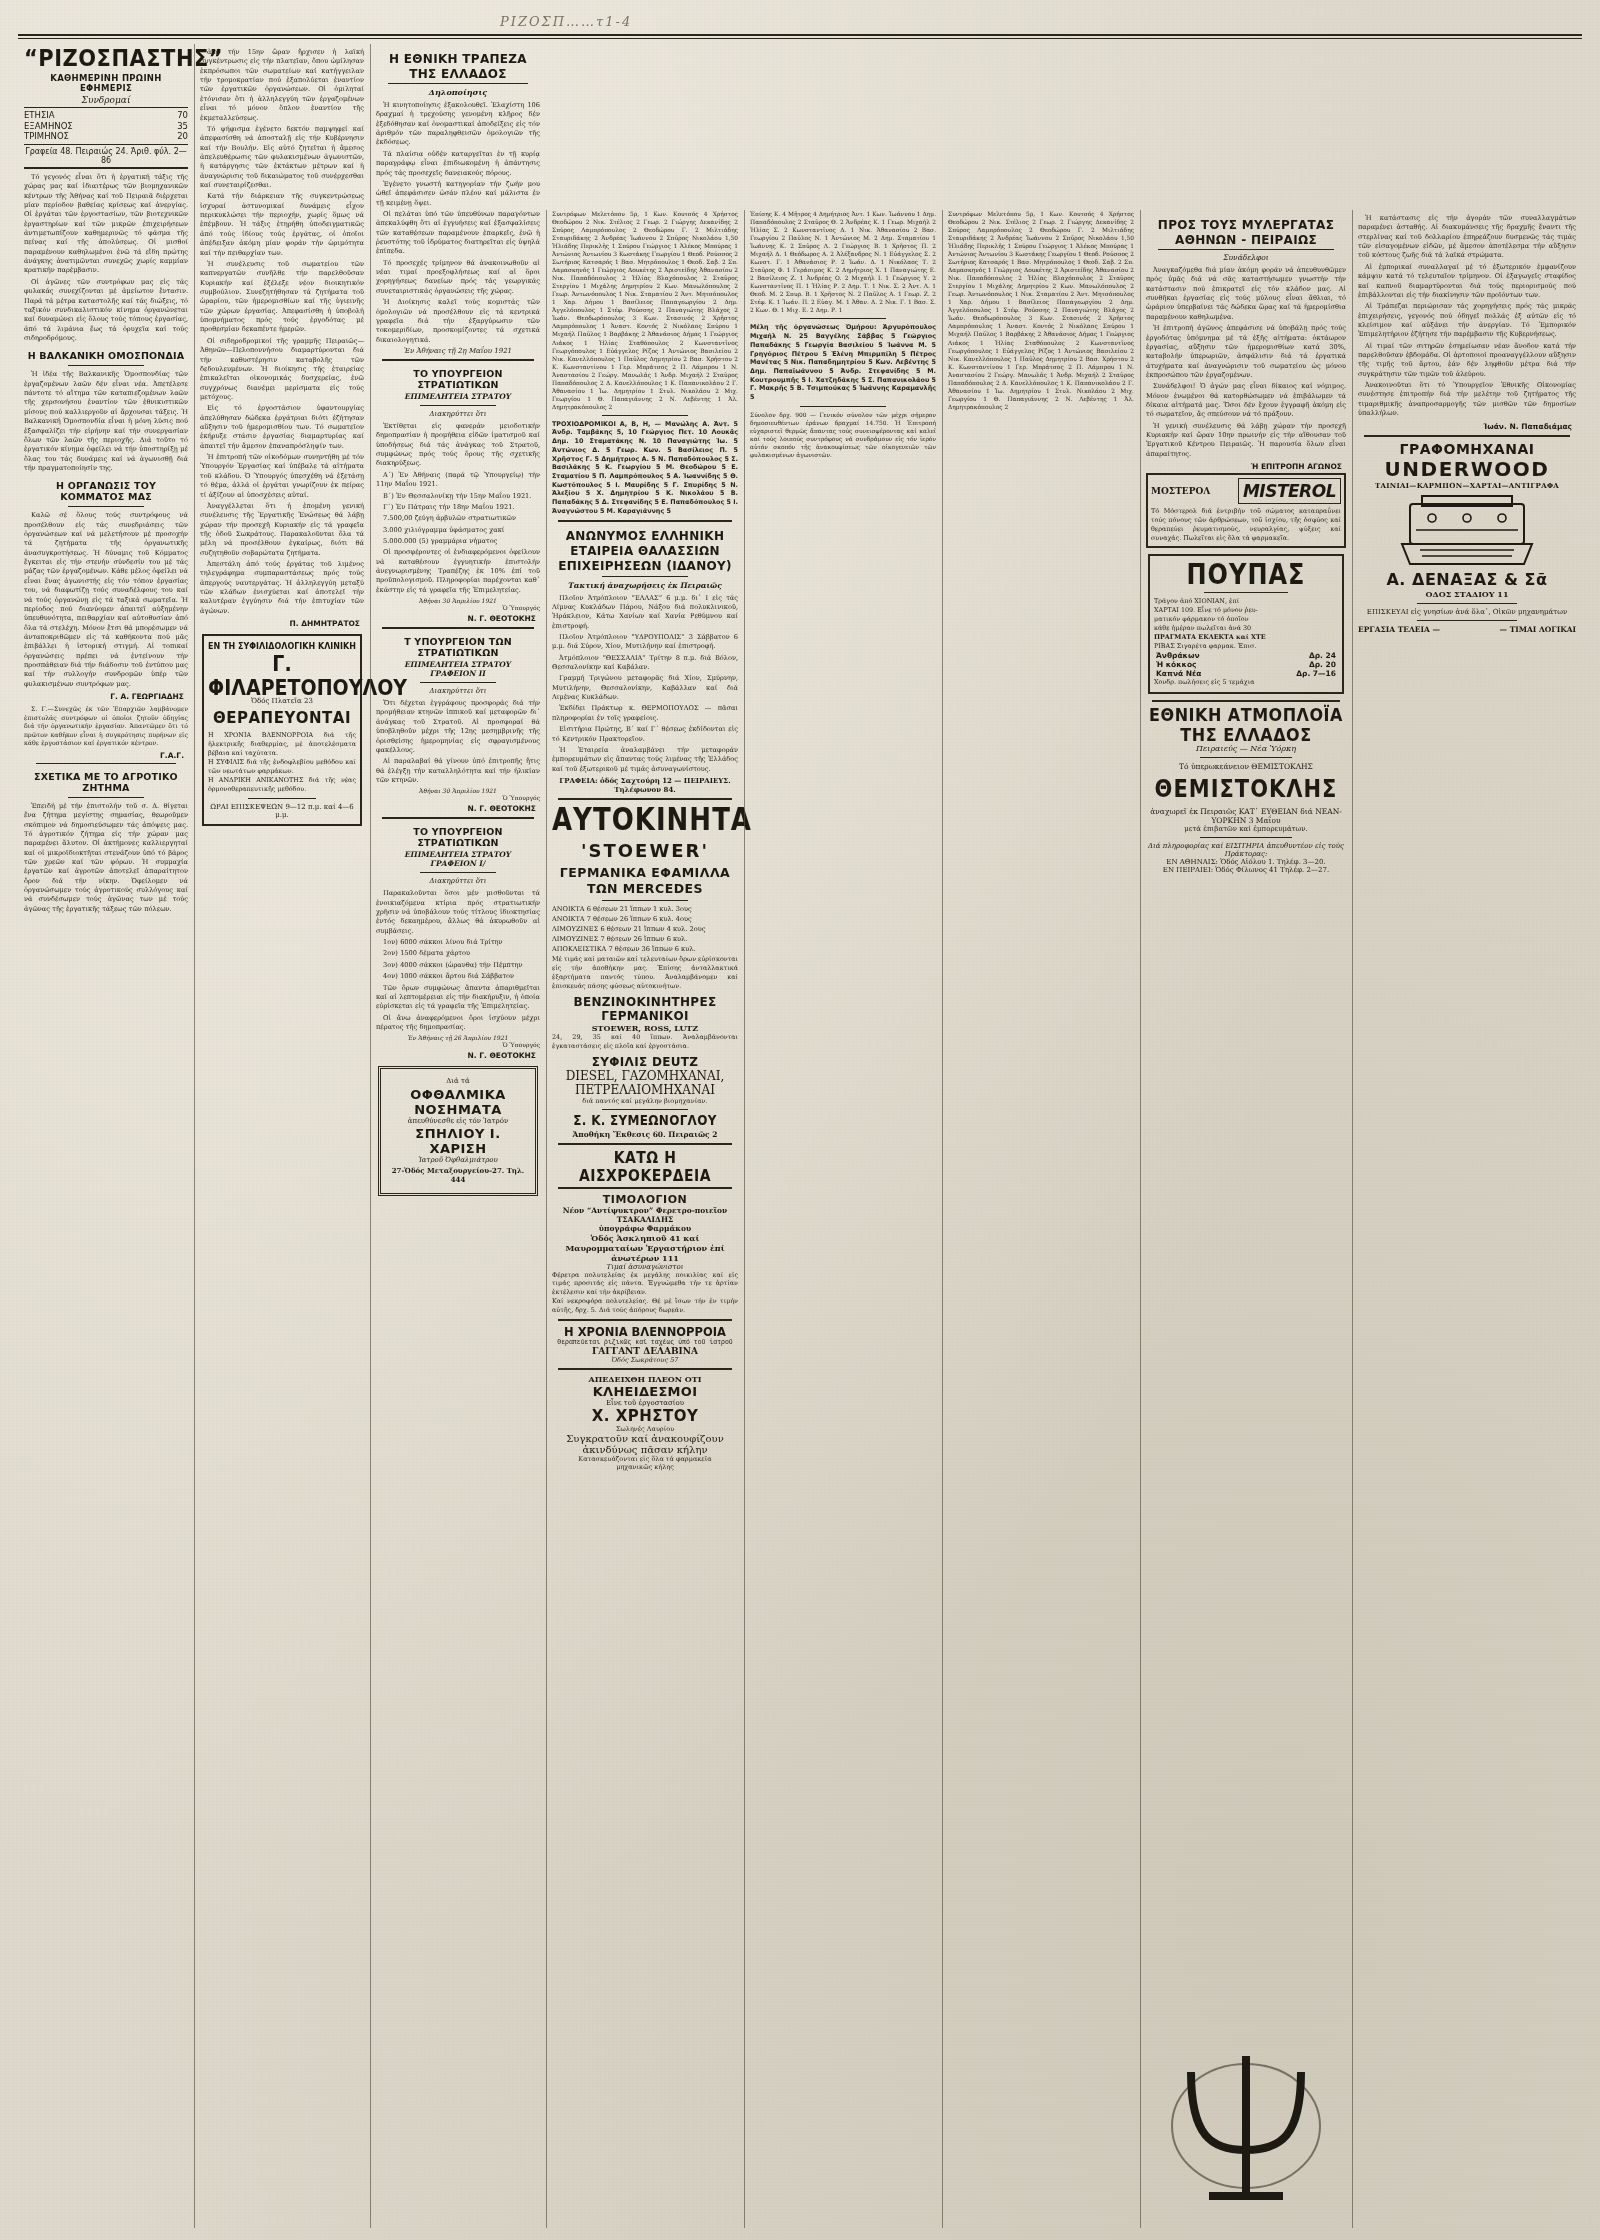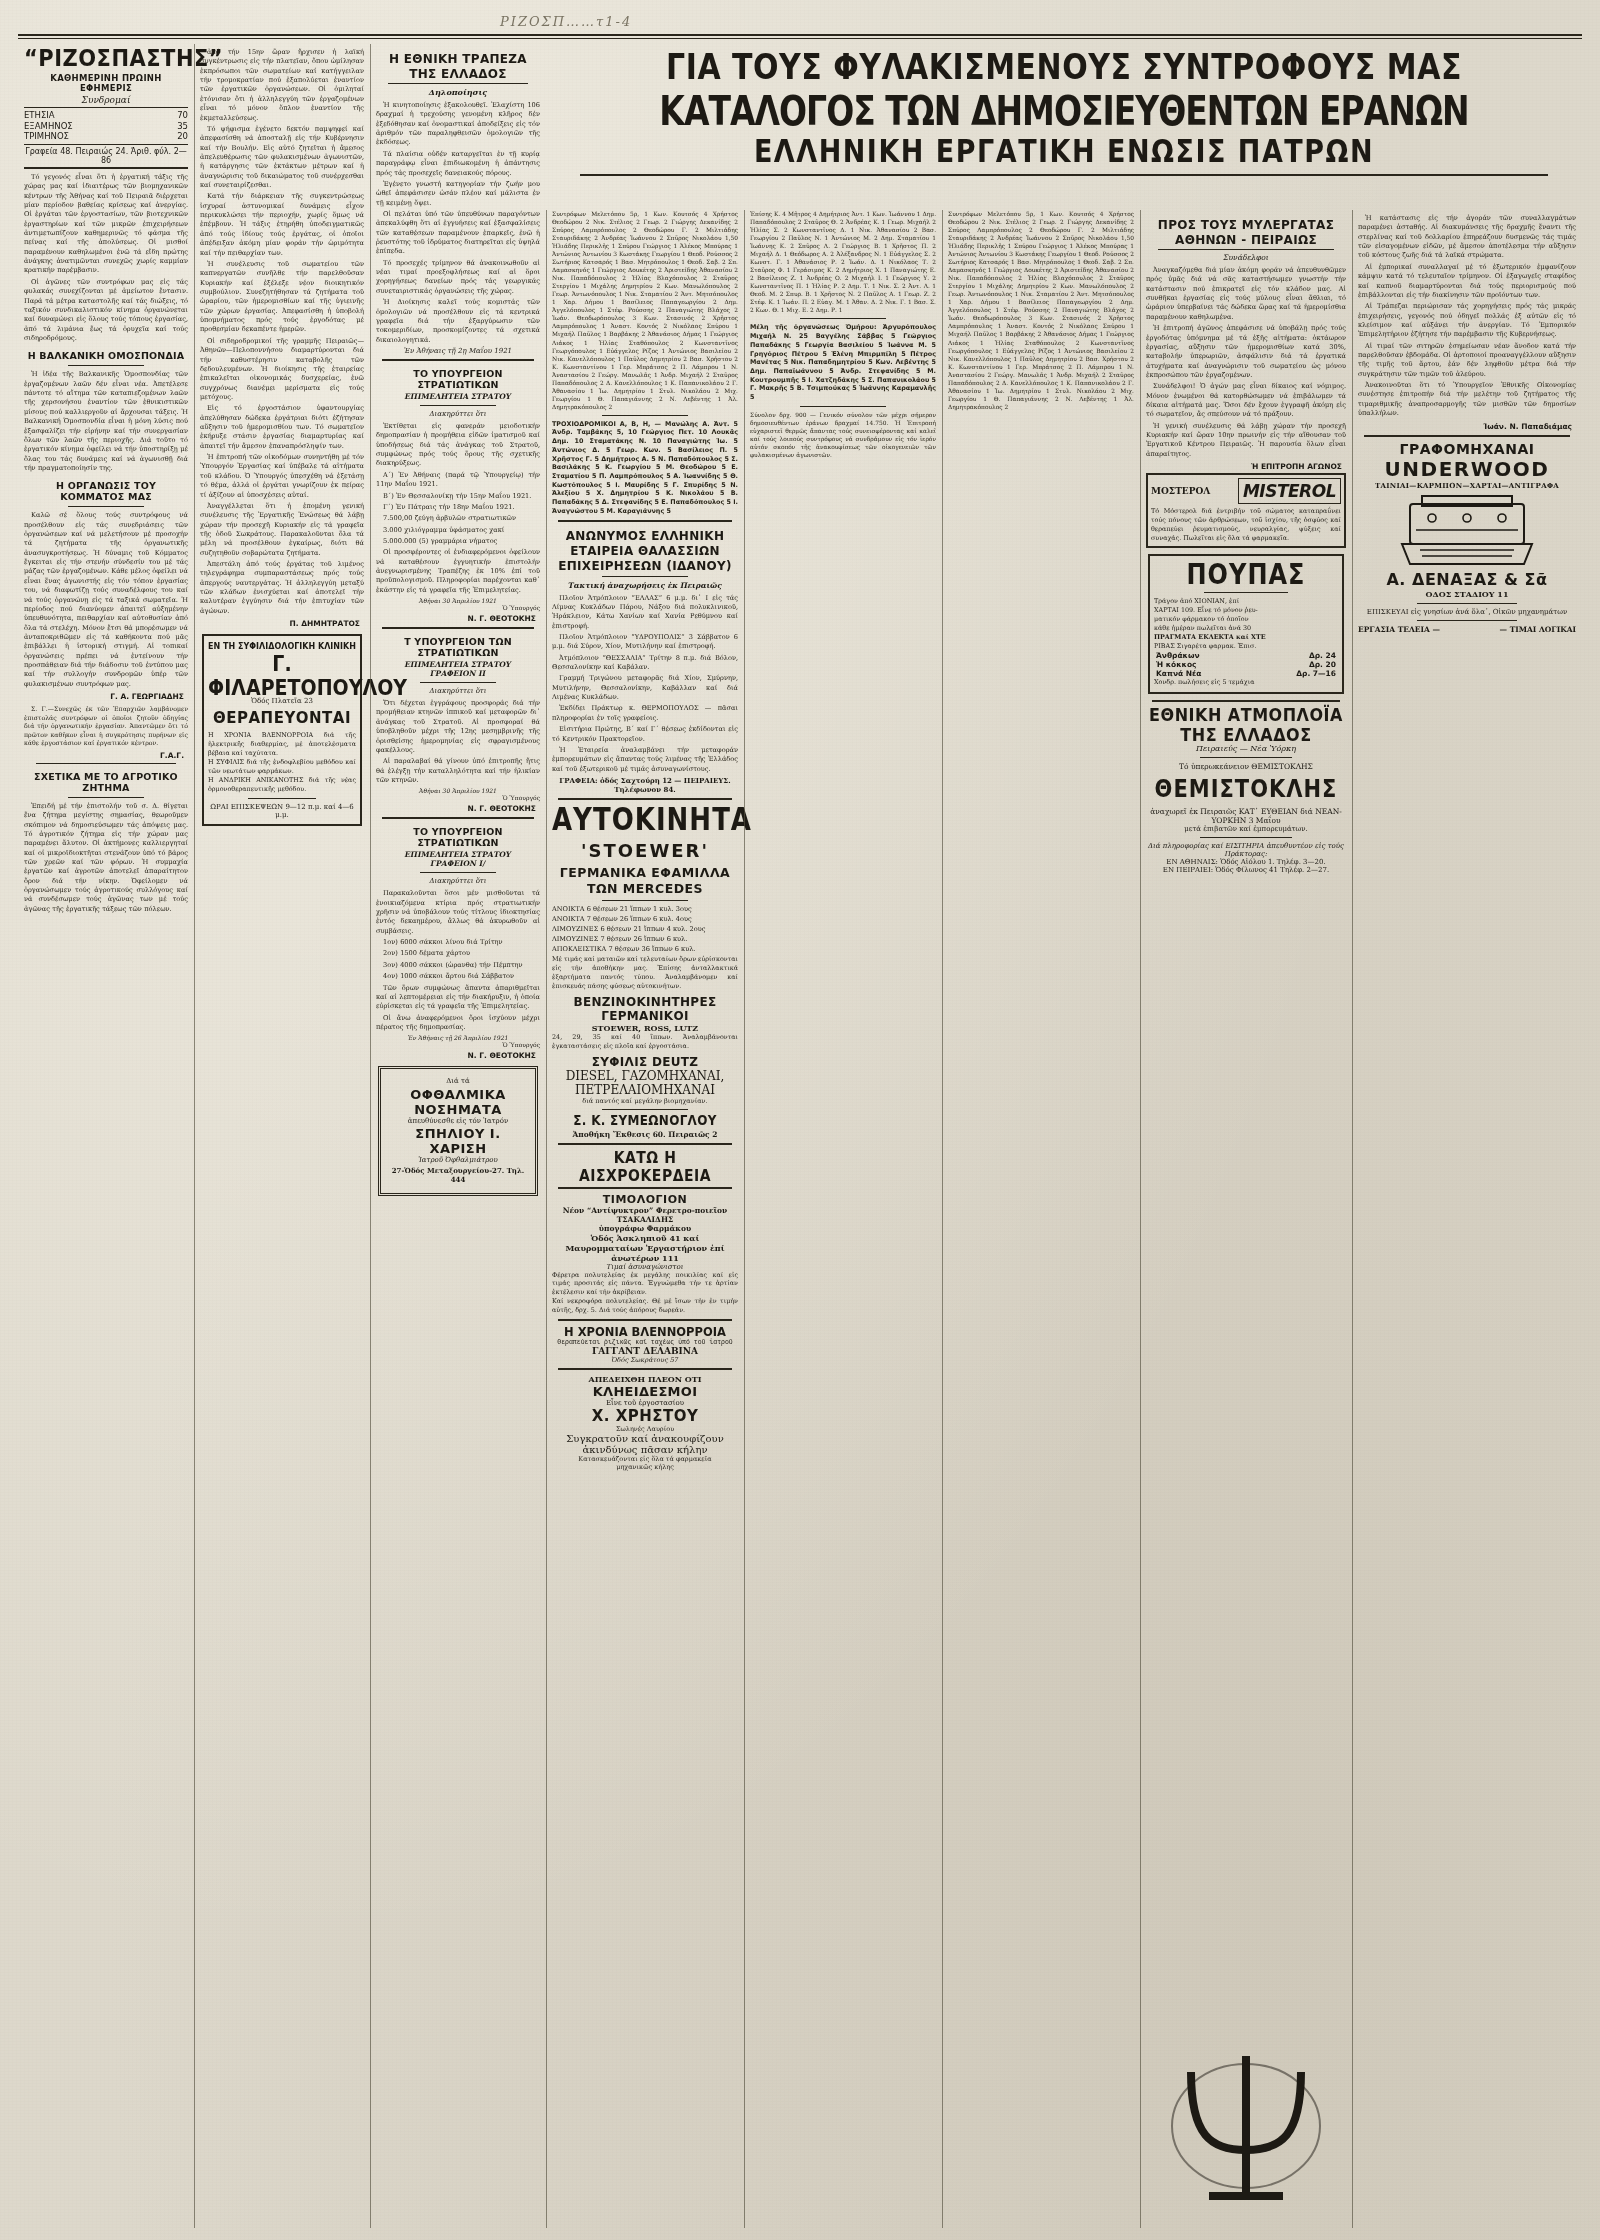--- a/index.html
+++ b/index.html
@@ -456,26 +456,20 @@
 </style>
 </head>
 <body>
 
 <div class="page">
   <div class="paper-noise"></div>
   <div class="top-scribble">ΡΙΖΟΣΠ……τ1-4</div>
   <div class="rule-top"></div>
   <div class="rule-top2"></div>
 
-  <div class="masthead">
-    <div class="mh1">ΓΙΑ ΤΟΥΣ ΦΥΛΑΚΙΣΜΕΝΟΥΣ ΣΥΝΤΡΟΦΟΥΣ ΜΑΣ</div>
-    <div class="mh2">ΚΑΤΑΛΟΓΟΣ ΤΩΝ ΔΗΜΟΣΙΕΥΘΕΝΤΩΝ ΕΡΑΝΩΝ</div>
-    <div class="mh3">ΕΛΛΗΝΙΚΗ ΕΡΓΑΤΙΚΗ ΕΝΩΣΙΣ ΠΑΤΡΩΝ</div>
-    <div class="mh-rule"></div>
-  </div>
 
   <div class="col c1">
     <div class="flag-title">“ΡΙΖΟΣΠΑΣΤΗΣ”</div>
     <div class="flag-sub">ΚΑΘΗΜΕΡΙΝΗ ΠΡΩΙΝΗ ΕΦΗΜΕΡΙΣ</div>
     <div class="flag-sub2">Συνδρομαί</div>
     <table class="sub-table">
       <tbody>
           <tr>
         <td>ΕΤΗΣΙΑ</td>
         <td>70</td>

